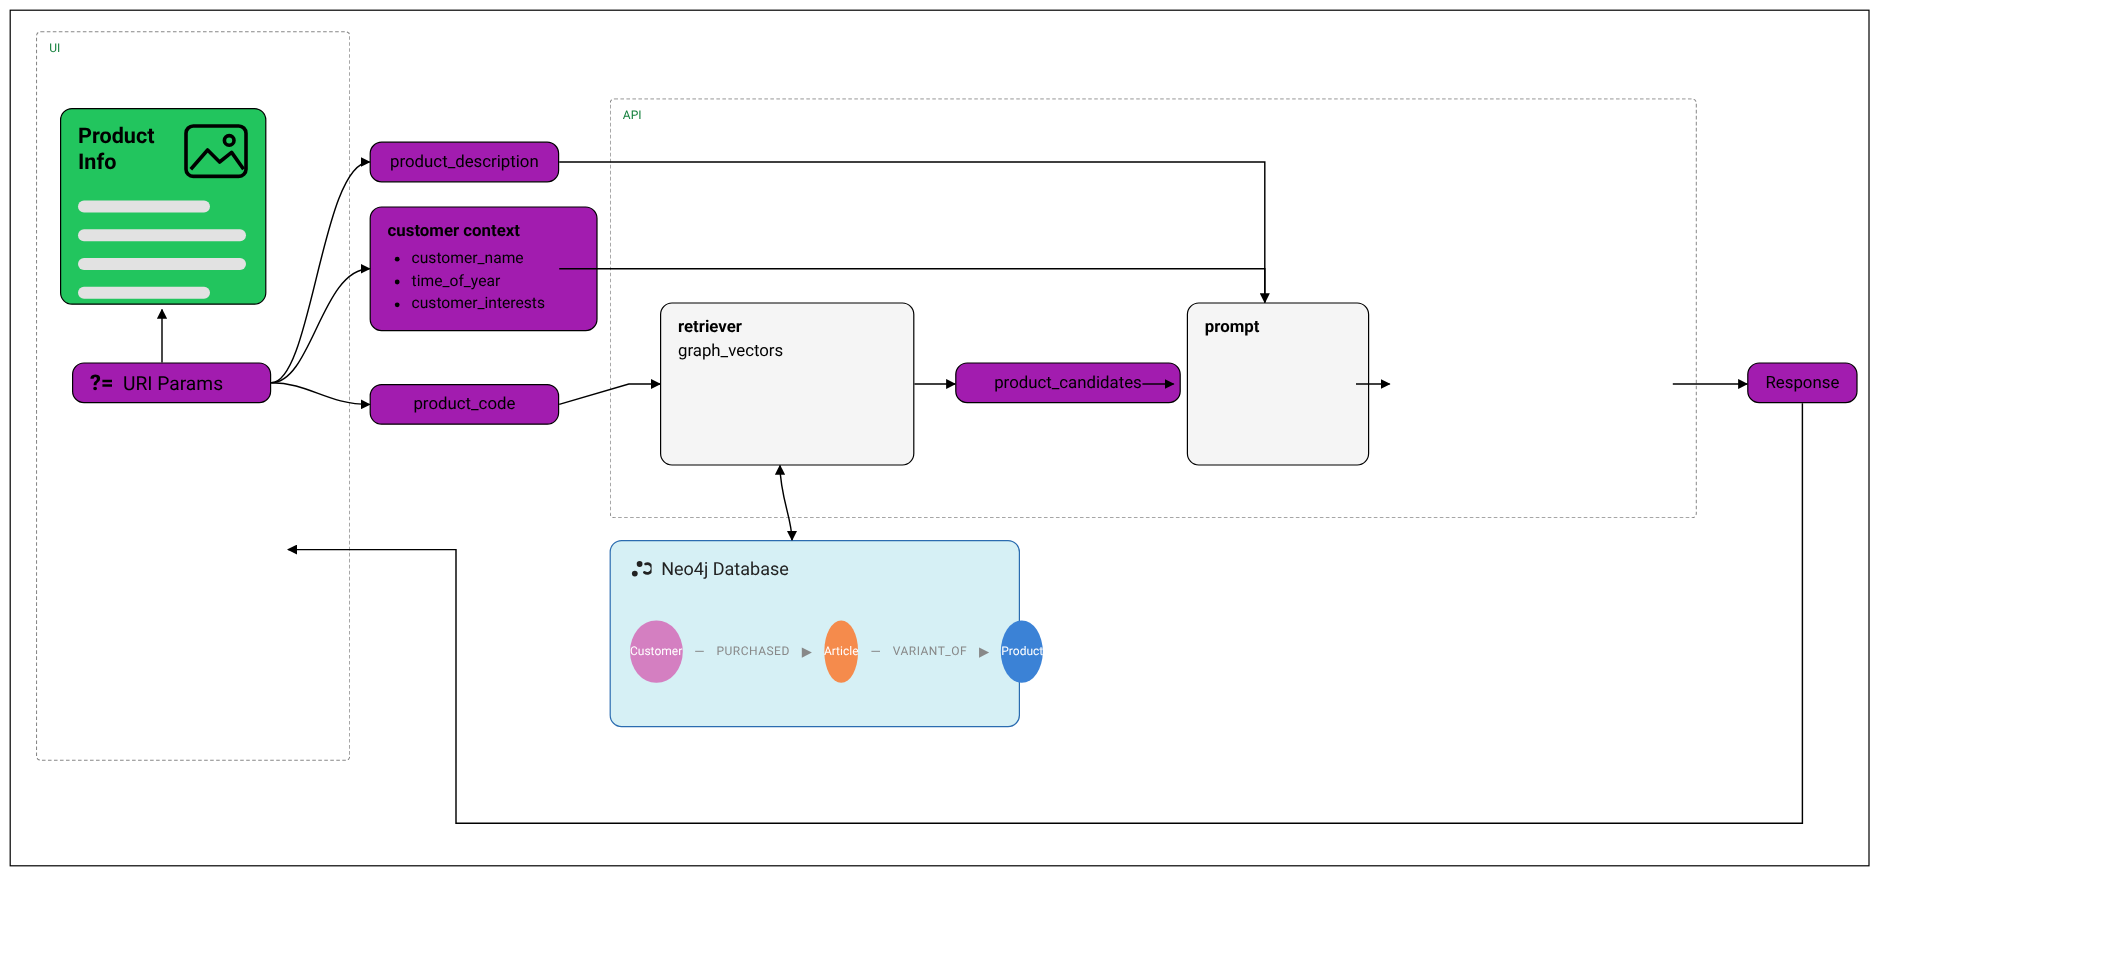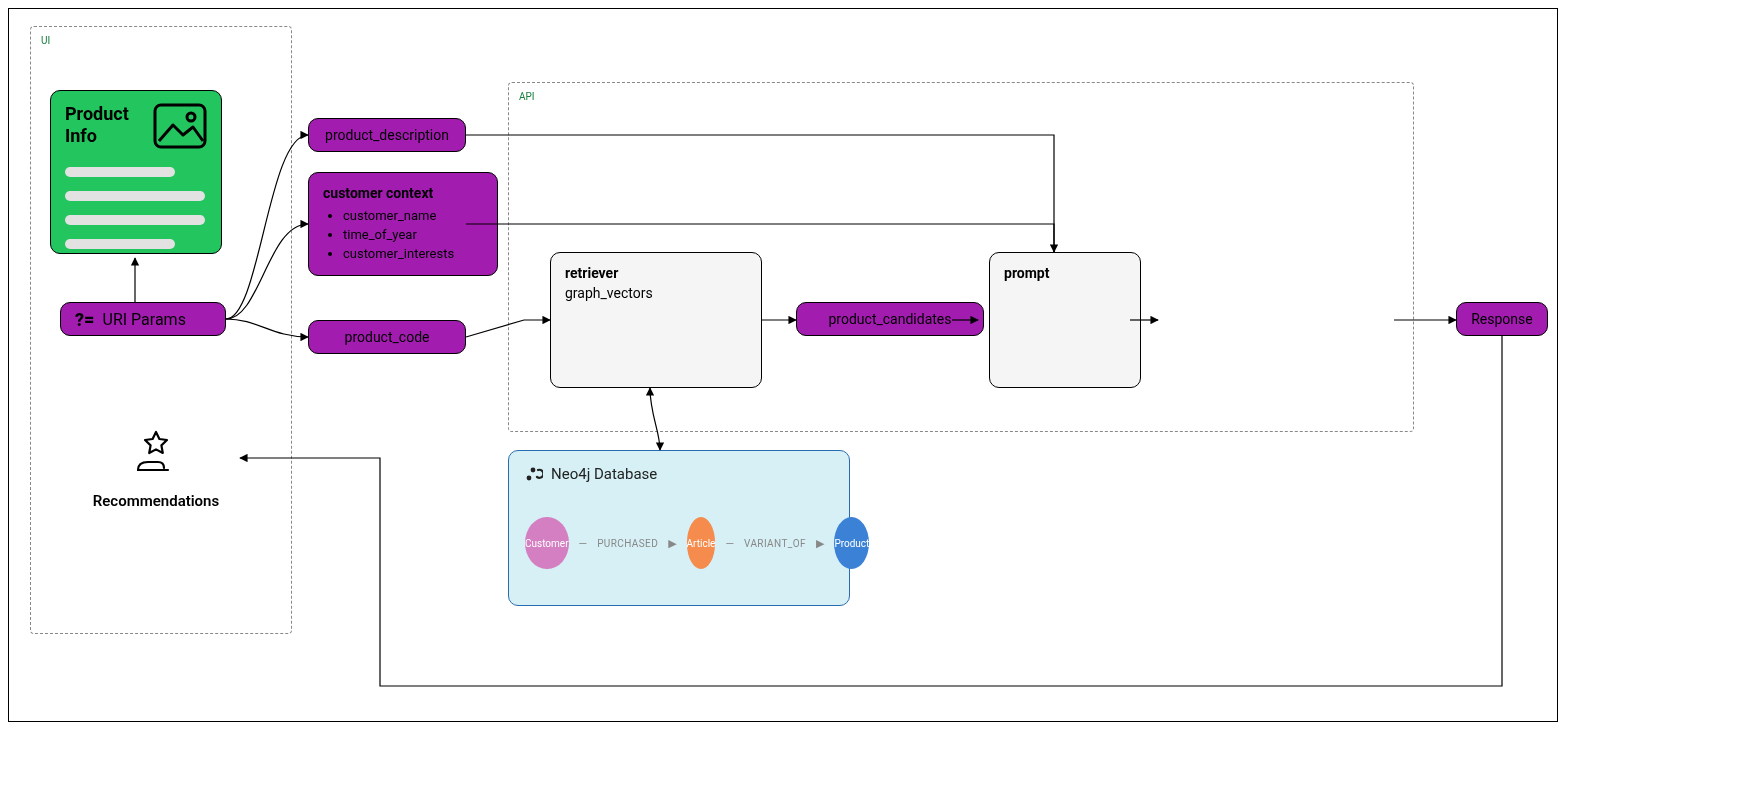--- a/index.html
+++ b/index.html
@@ -229,32 +229,20 @@
       <span class="grel">VARIANT_OF</span>
       <span class="mini-arrow">▶</span>
       <div class="gnode blue">Product</div>
     </div>
   </div>
 
   <div class="node" style="left:1456px; top:302px; width:92px; height:34px;">
     <span>Response</span>
   </div>
 
-  <div class="reco-wrap" style="left:76px; top:430px; width:160px;">
-    <span>
-      <svg width="48" height="52" viewBox="0 0 48 52">
-        <path d="M24 2 l3.4 7 7.6 1 -5.6 5.4 1.4 7.6 L24 19.4 17.2 23 18.6 15.4 13 10 20.6 9z" fill="none" stroke="#000" stroke-width="2.2" stroke-linejoin="round"></path>
-        <path d="M6 40 q0 -8 10 -8 h10 q6 0 6 6" fill="none" stroke="#000" stroke-width="2.2" stroke-linecap="round"></path>
-        <path d="M6 40 h30" fill="none" stroke="#000" stroke-width="2.2" stroke-linecap="round"></path>
-      </svg>
-    </span>
-    <div style="margin-top:6px;">
-      <span>Recommendations</span>
-    </div>
-  </div>
 
   <svg class="wires">
     <defs>
       <marker id="arr" viewBox="0 0 10 10" refX="9" refY="5" markerWidth="7" markerHeight="7" orient="auto-start-reverse">
         <path d="M0 0 L10 5 L0 10 z" fill="#000"></path>
       </marker>
     </defs>
 
     <path d="M135 302 L135 258" stroke="#000" fill="none" stroke-width="1.2" marker-end="url(#arr)"></path>
 

